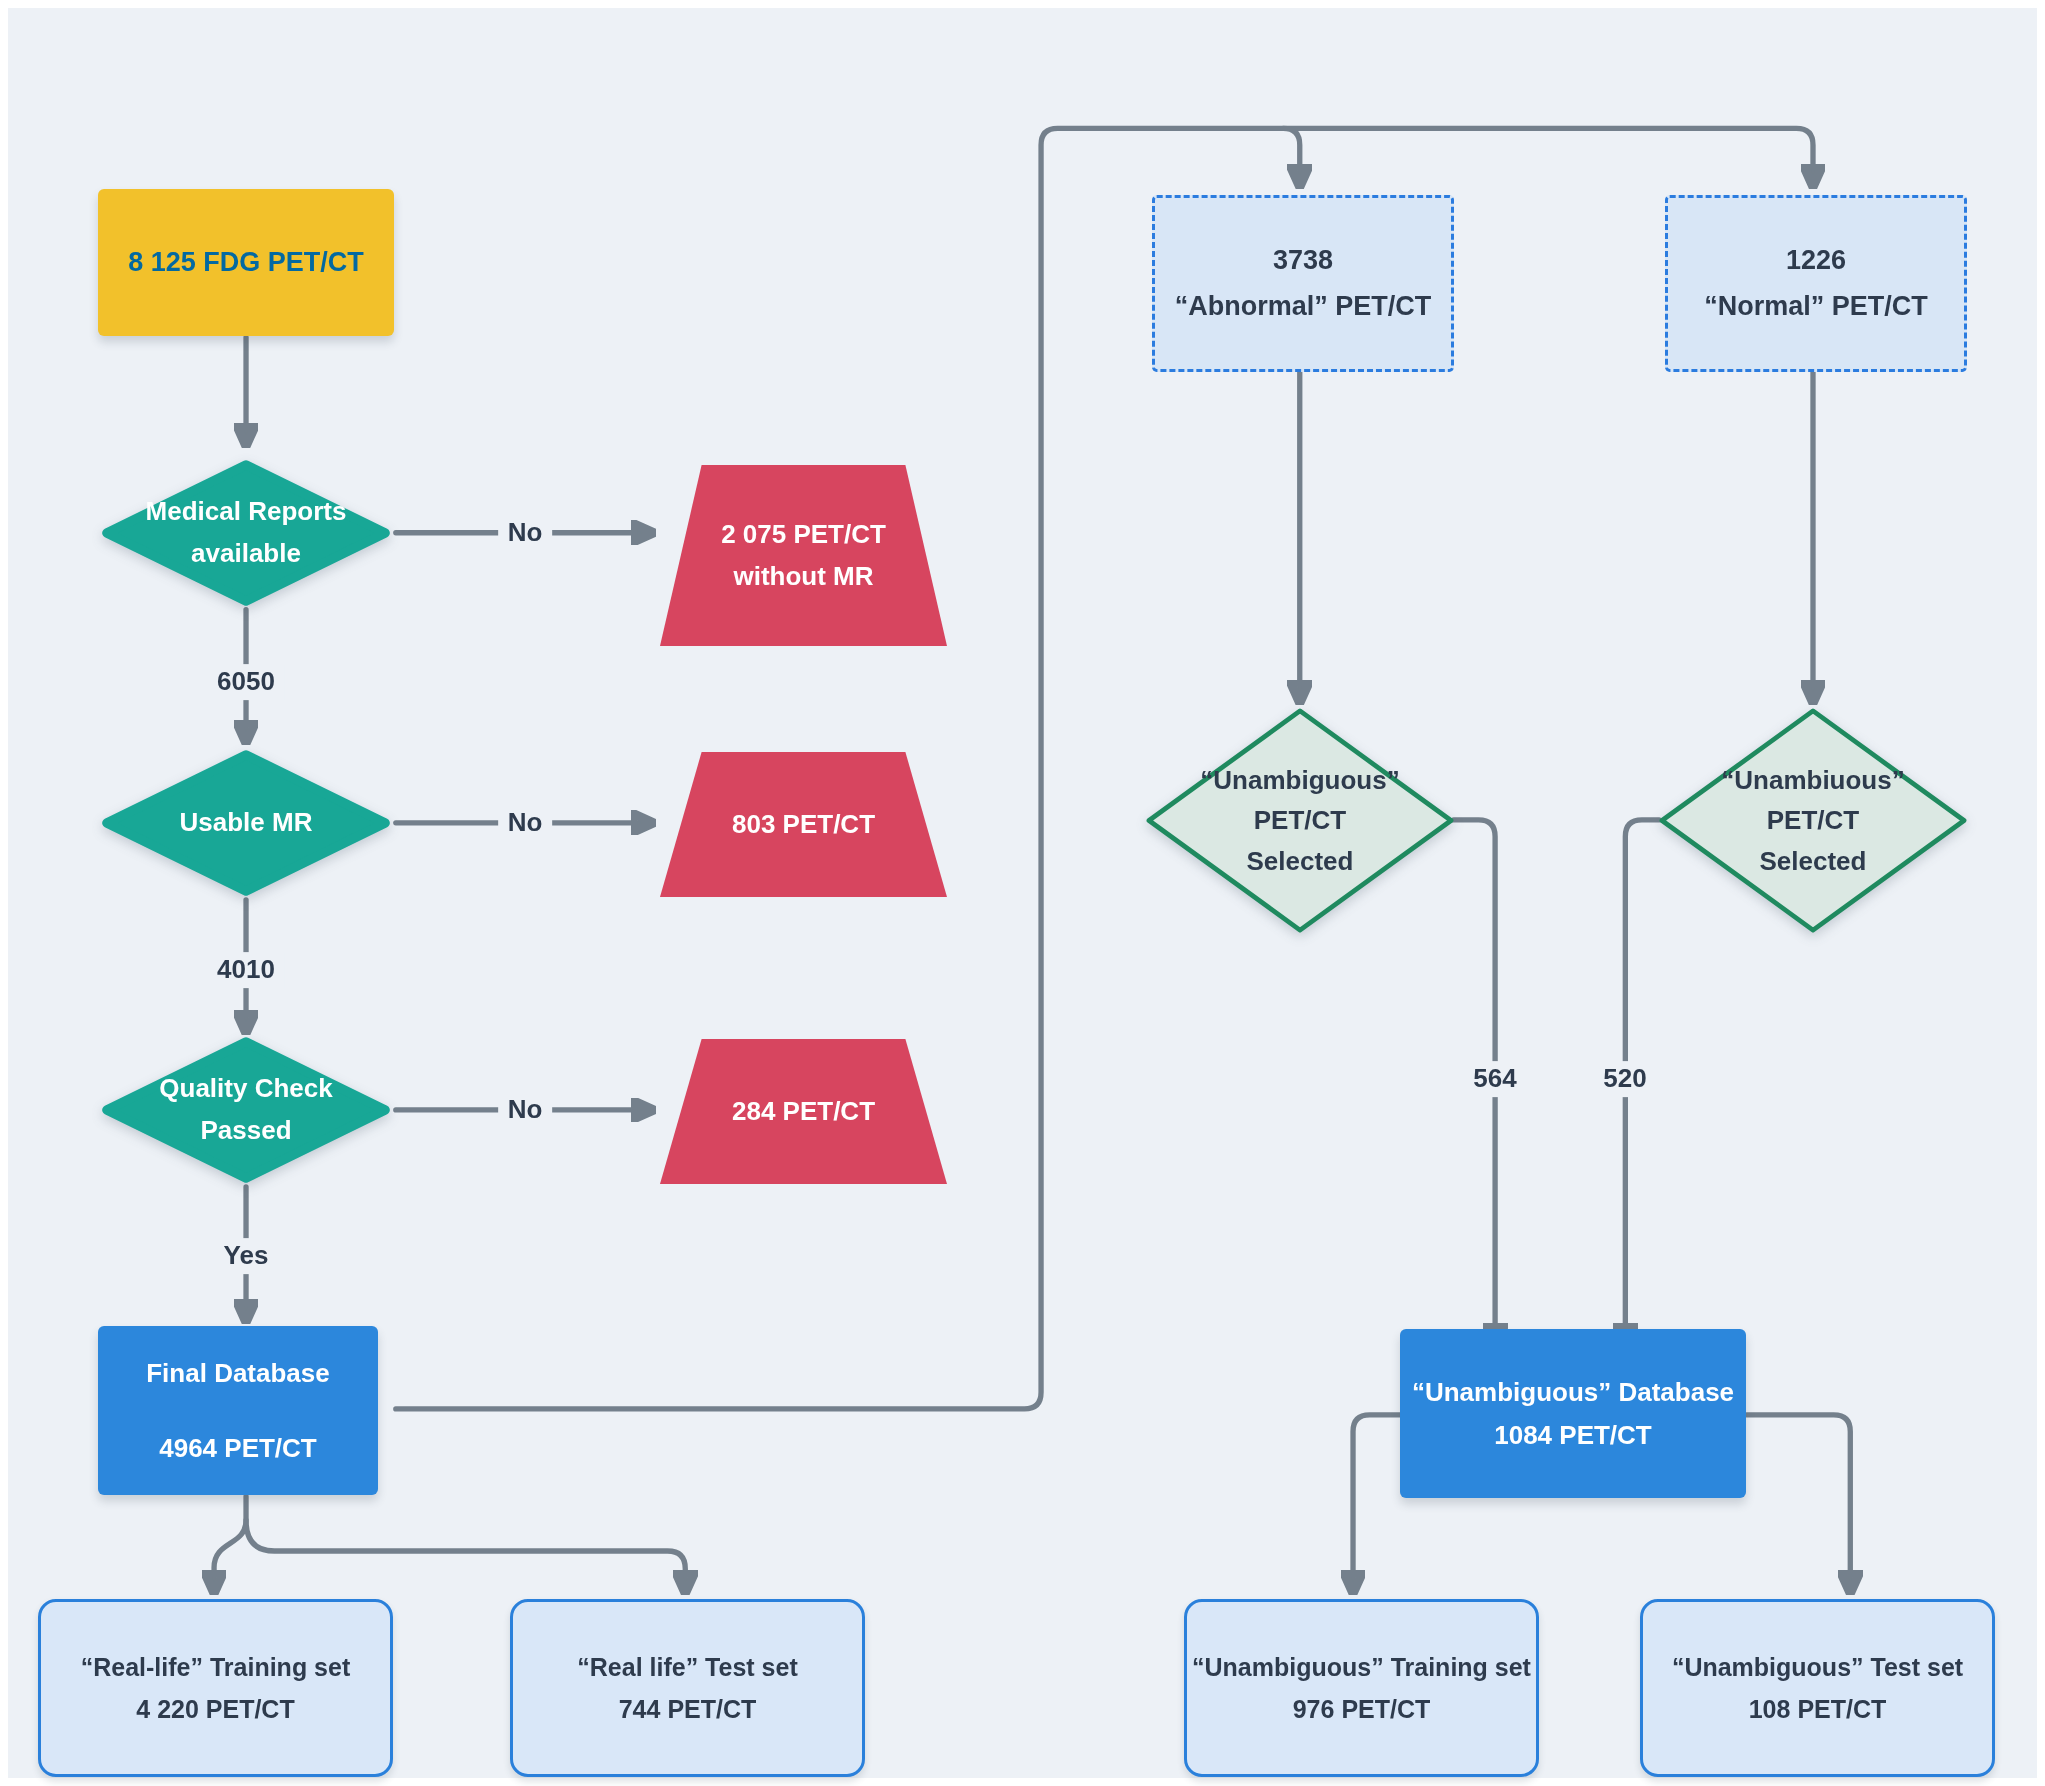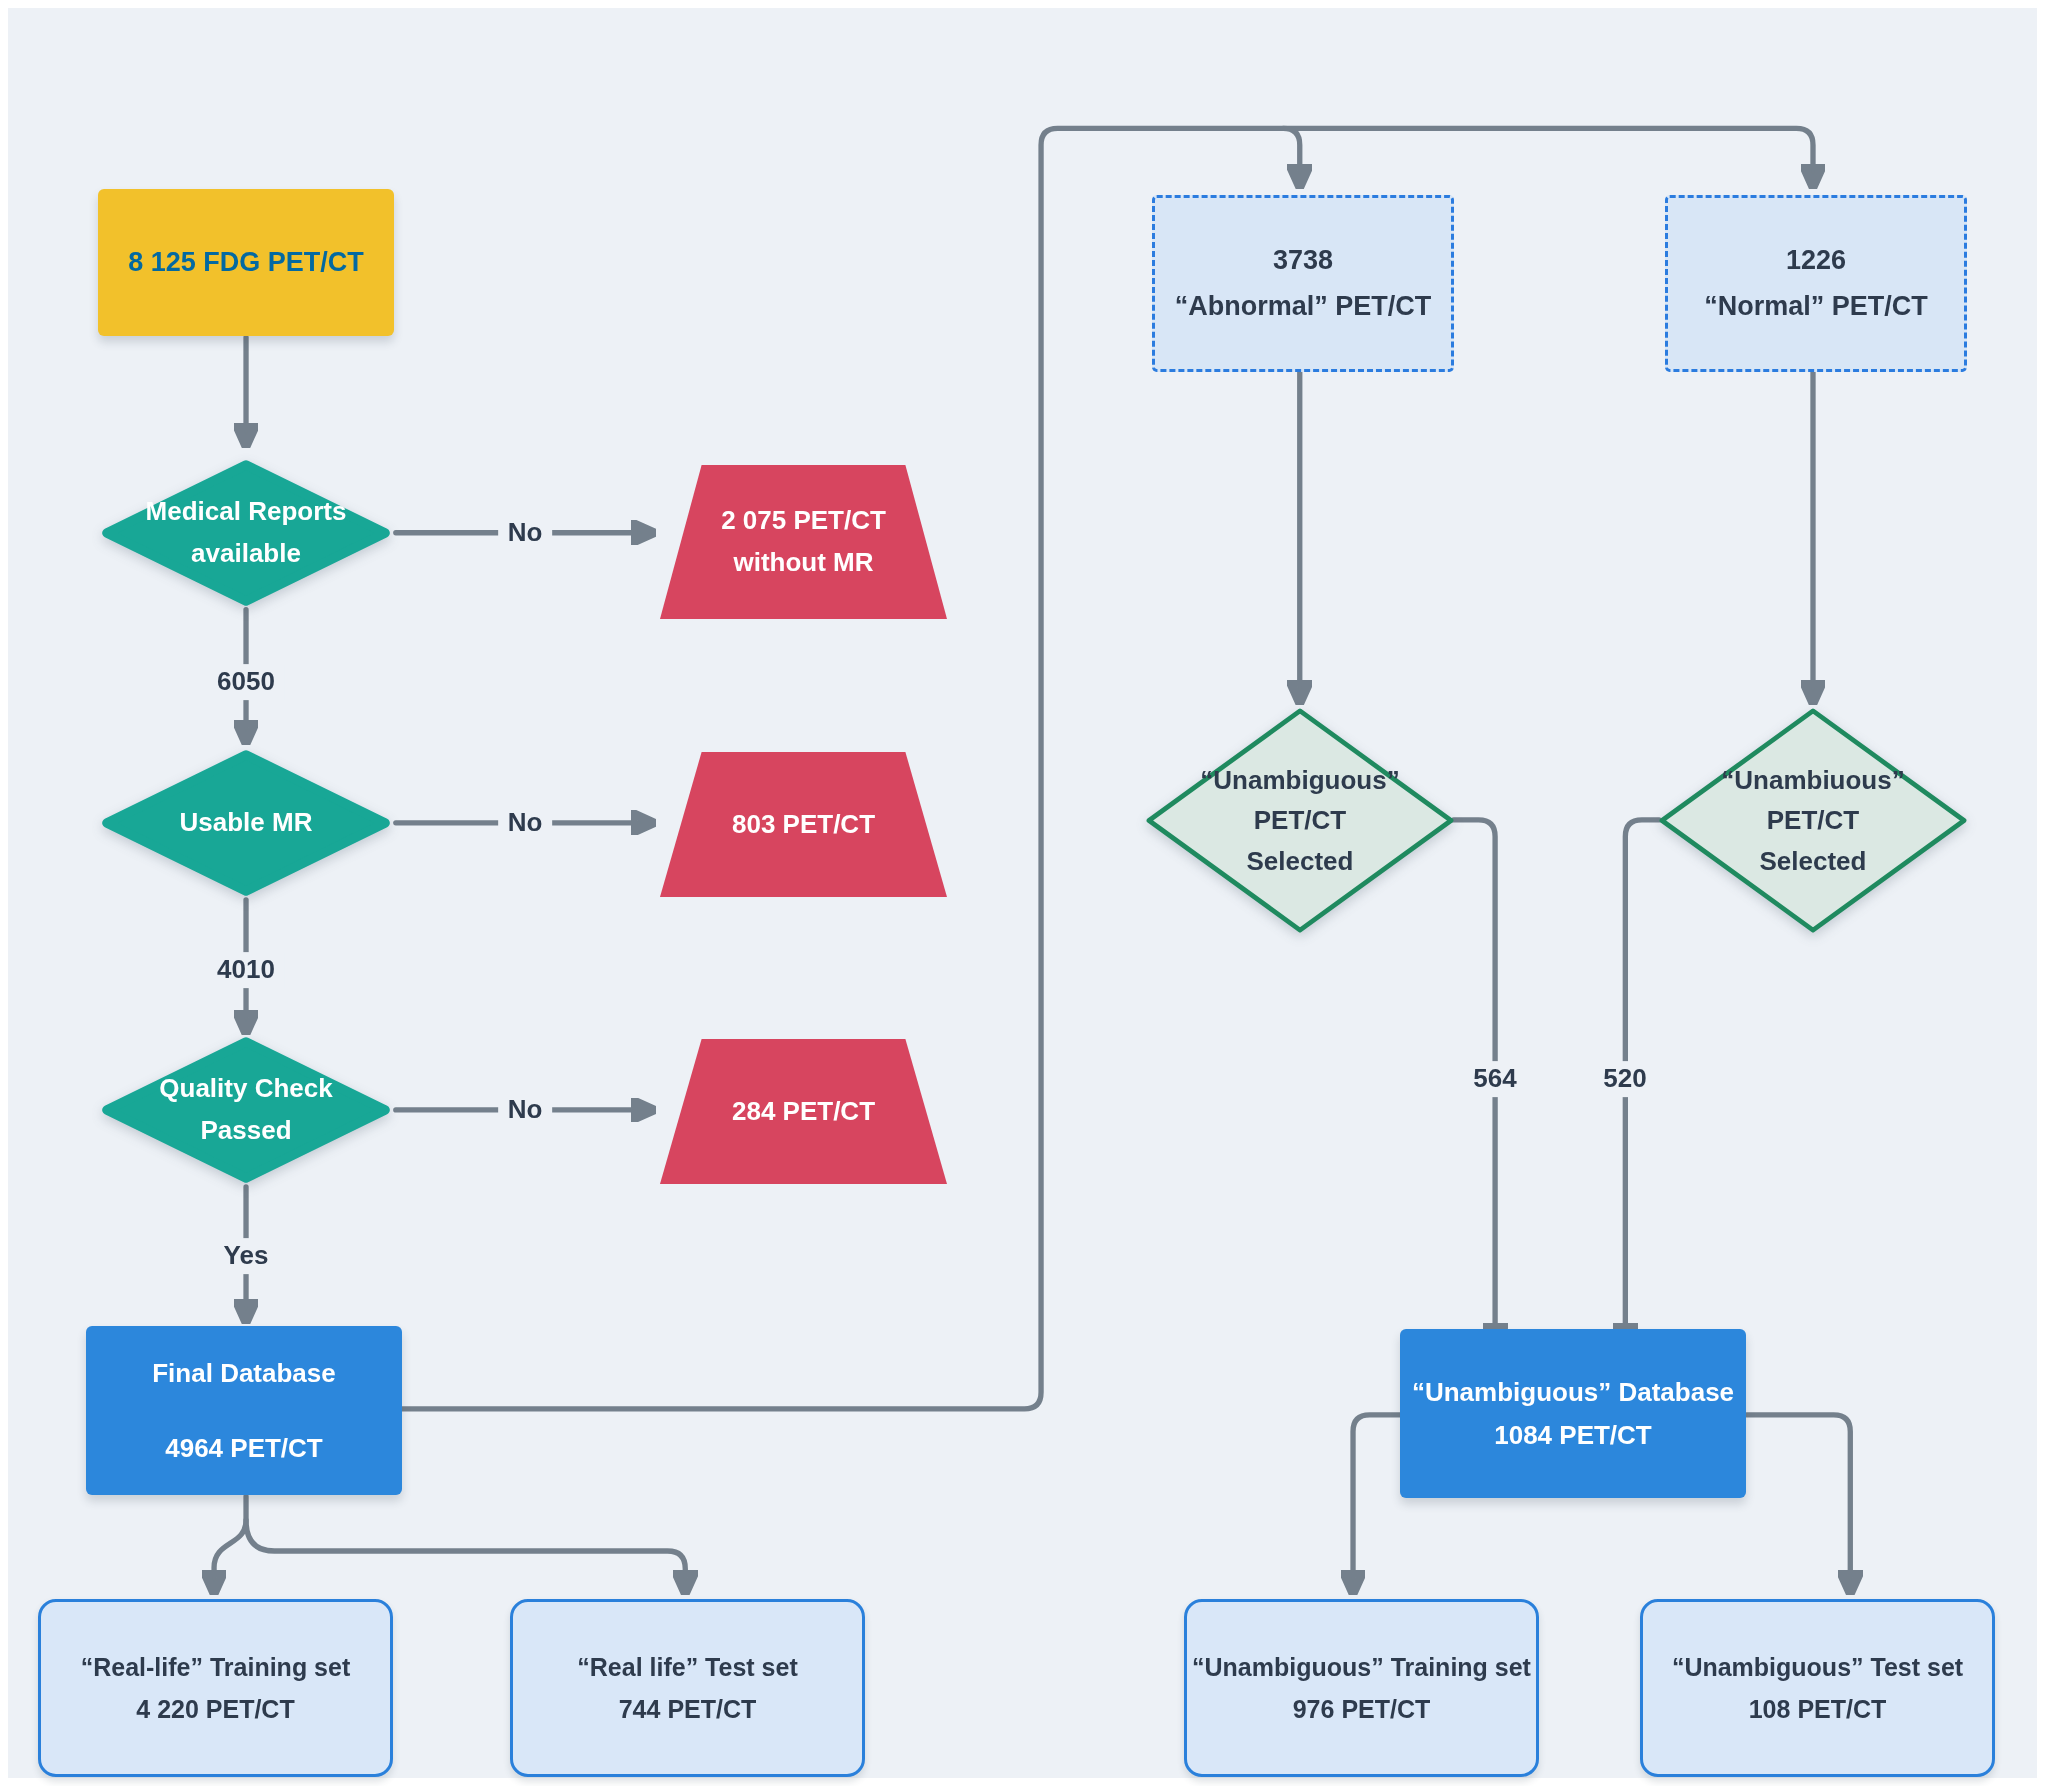--- a/index.html
+++ b/index.html
@@ -88,34 +88,34 @@
 <div class="dshape teal" style="left:101px;top:1036px;width:290px;height:148px;">
   <svg width="290" height="148" viewBox="0 0 490 250">
     <polygon points="245,10 480,125 245,240 10,125" fill="#18A796" stroke="#18A796" stroke-width="16" stroke-linejoin="round"></polygon>
   </svg>
   <div class="txt">
     <span class="ln">Quality Check</span>
     <span class="ln">Passed</span>
   </div>
 </div>
 
-<div class="node trap" style="left:660px;top:465px;width:287px;height:154px;align-items:center;">
+<div class="node trap" style="left:660px;top:465px;width:287px;height:181px;align-items:center;">
   <span class="ln">2 075 PET/CT</span>
   <span class="ln">without MR</span>
 </div>
 
 <div class="node trap" style="left:660px;top:752px;width:287px;height:145px;">
   <span class="ln">803 PET/CT</span>
 </div>
 
 <div class="node trap" style="left:660px;top:1039px;width:287px;height:145px;">
   <span class="ln">284 PET/CT</span>
 </div>
 
-<div class="node rect blue" style="left:86px;top:1326px;width:316px;height:169px;gap:32px;">
+<div class="node rect blue" style="left:98px;top:1326px;width:280px;height:169px;gap:32px;">
   <span class="ln">Final Database</span>
   <span class="ln">4964 PET/CT</span>
 </div>
 
 <div class="node dashed" style="left:1152px;top:195px;width:296px;height:171px;">
   <span class="ln">3738</span>
   <span class="ln">“Abnormal” PET/CT</span>
 </div>
 
 <div class="node dashed" style="left:1665px;top:195px;width:296px;height:171px;">

